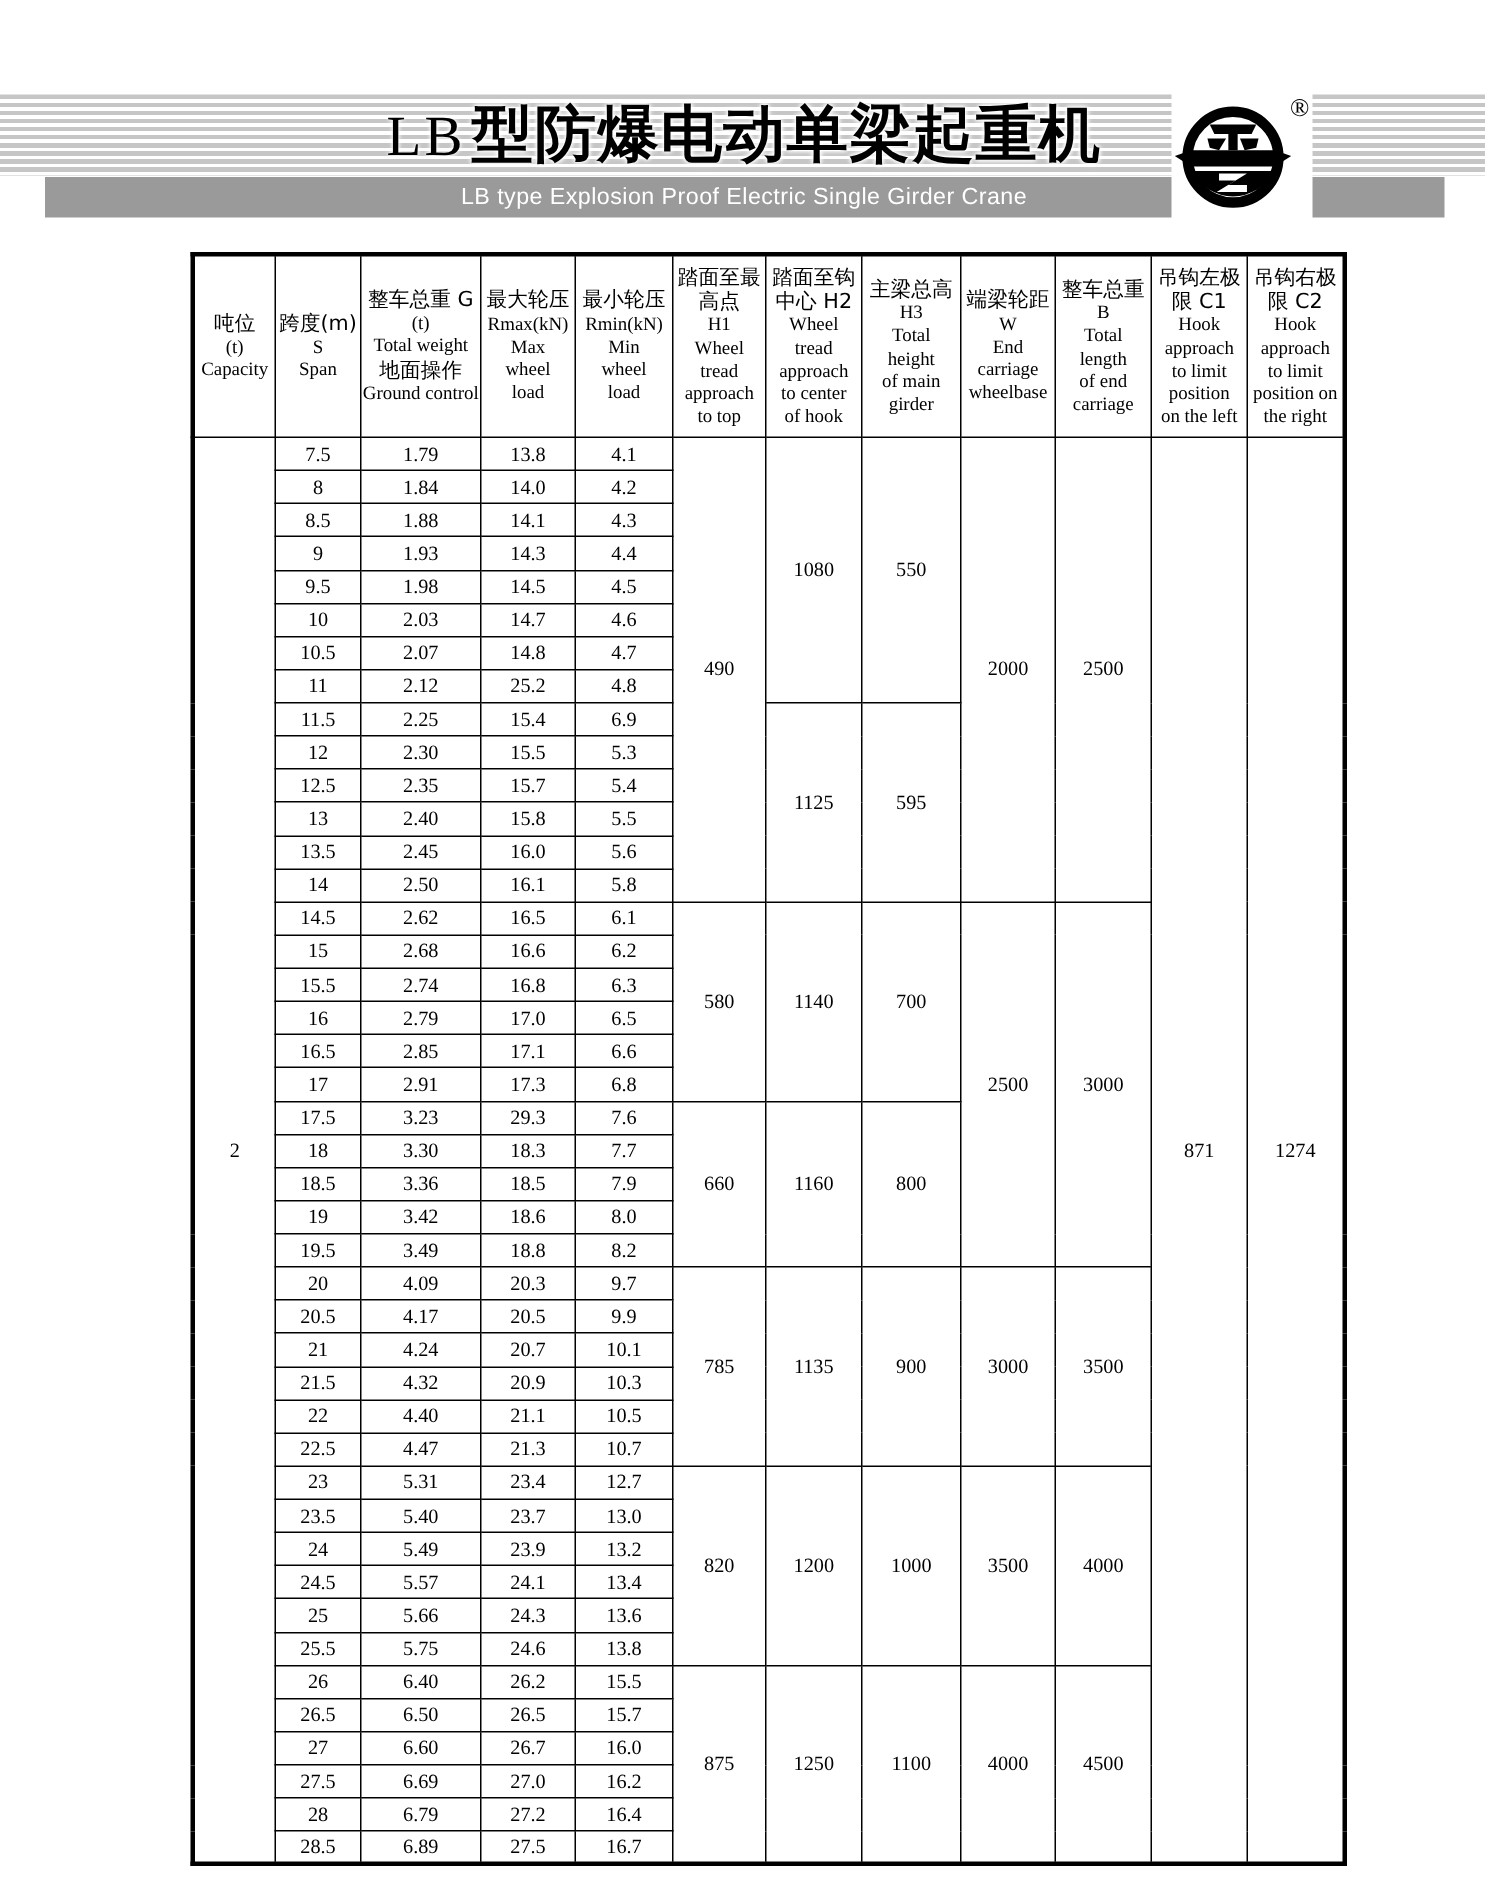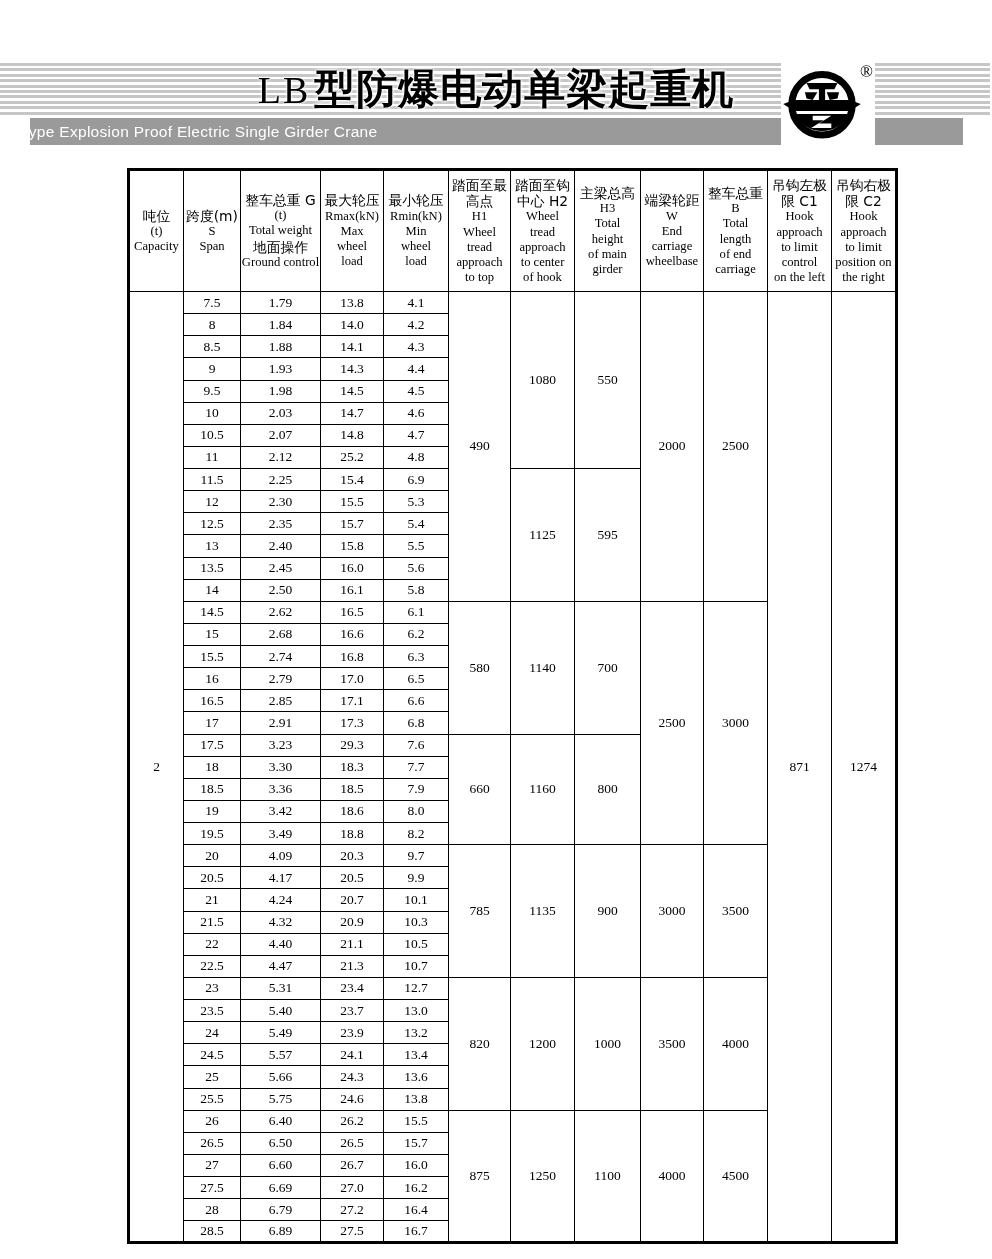--- a/index.html
+++ b/index.html
@@ -9,21 +9,21 @@
   .stripes{position:absolute;left:0;top:63px;width:990px;height:54px;
            background:repeating-linear-gradient(to bottom,#c6c6c6 0 3px,#ffffff 3px 5.4px);}
   .title{position:absolute;left:0;top:60px;width:992px;height:58px;text-align:center;
          white-space:nowrap;line-height:58px;}
   .title .lb{font-family:"Liberation Serif",serif;font-size:38px;font-weight:400;
              letter-spacing:2px;text-shadow:0 0 3px #fff,0 0 3px #fff;}
   .title .zh{font-family:"DejaVu Sans",sans-serif;font-size:41px;font-weight:bold;
              letter-spacing:1px;text-shadow:0 0 3px #fff,0 0 3px #fff,0 0 4px #fff;}
   .graybar{position:absolute;left:30px;top:118px;width:933px;height:27px;background:#9a9a9a;}
   .subtitle{position:absolute;left:0;top:118px;width:992px;height:27px;line-height:27px;
-            color:#fff;font-family:"Liberation Sans",sans-serif;
+            text-align:center;color:#fff;font-family:"Liberation Sans",sans-serif;
             font-size:15.5px;letter-spacing:.3px;}
   .logobox{position:absolute;left:781px;top:58px;width:94px;height:92px;background:#fff;}
   .logobox svg{position:absolute;left:2px;top:8px;}
   .reg{position:absolute;right:2px;top:4px;font-size:17px;font-family:"Liberation Serif",serif;}
   
   table.spec{position:absolute;left:127px;top:168px;border-collapse:collapse;
              table-layout:fixed;border:3px solid #000;}
   .spec th,.spec td{border:1px solid #000;text-align:center;vertical-align:middle;
                     padding:0;overflow:hidden;}
   .spec thead tr{height:122px;}
@@ -150,21 +150,21 @@
             <div>length</div>
             <div>of end</div>
             <div>carriage</div>
           </th>
           <th>
             <div class="zh">吊钩左极</div>
             <div class="zh">限 C1</div>
             <div>Hook</div>
             <div>approach</div>
             <div>to limit</div>
-            <div>control</div>
+            <div>position</div>
             <div>on the left</div>
           </th>
           <th>
             <div class="zh">吊钩右极</div>
             <div class="zh">限 C2</div>
             <div>Hook</div>
             <div>approach</div>
             <div>to limit</div>
             <div>position on</div>
             <div>the right</div>

